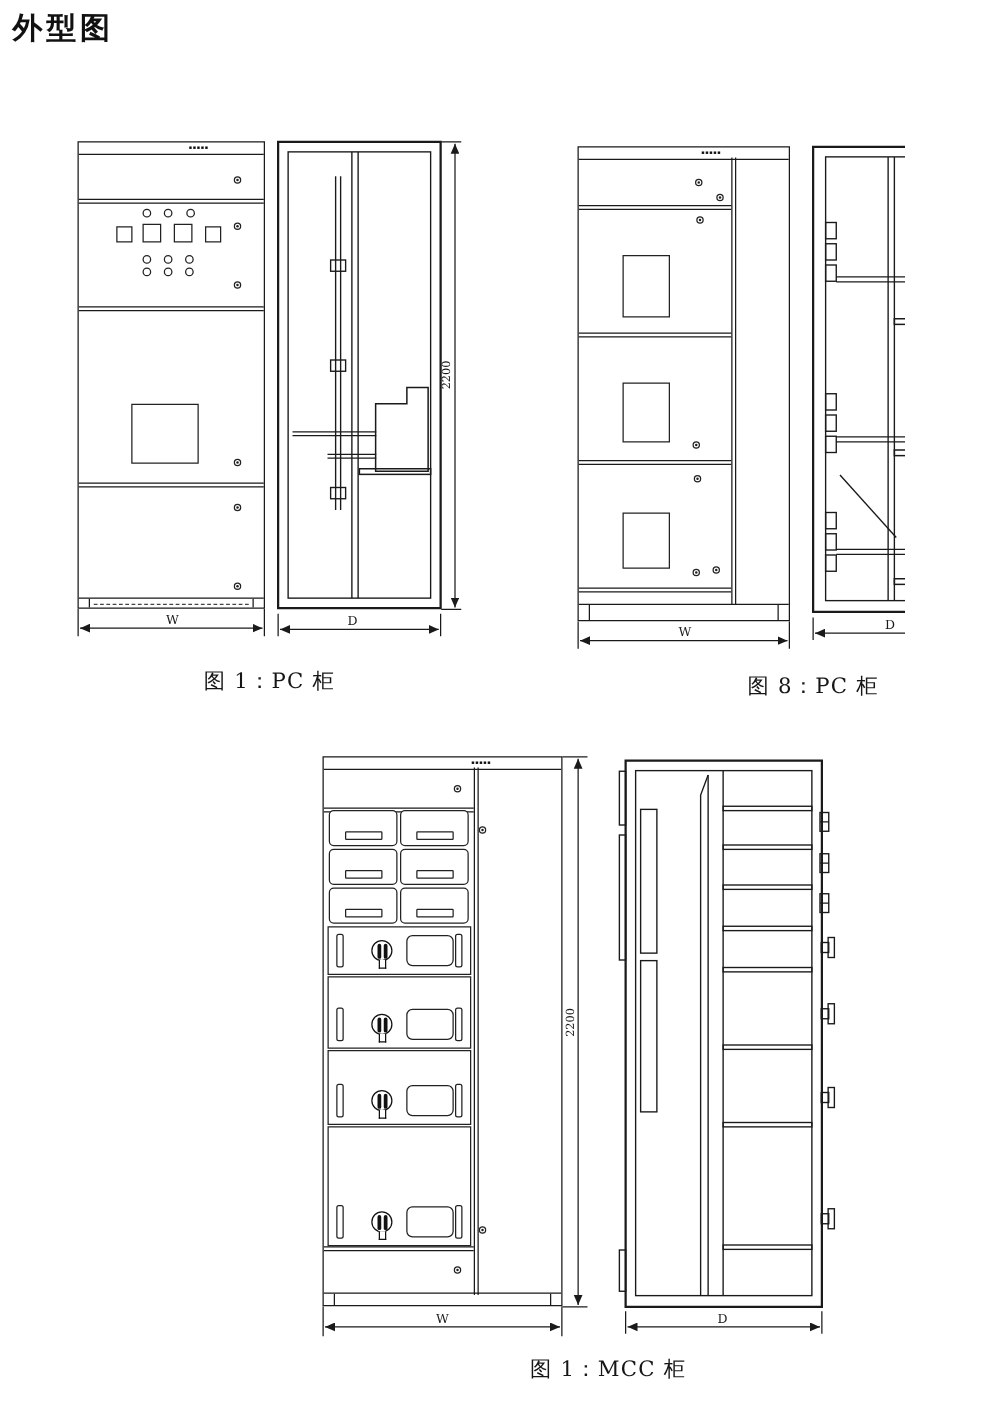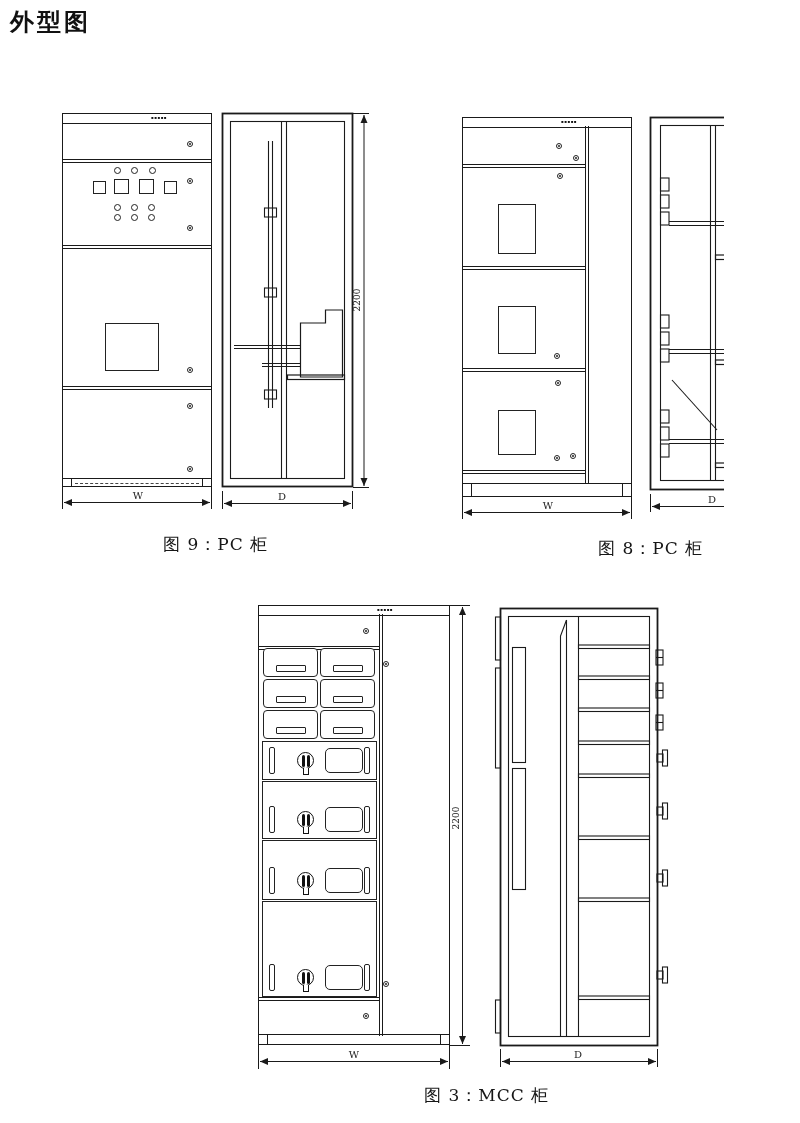--- a/index.html
+++ b/index.html
@@ -128,21 +128,21 @@
       <text class="dimtext-v" x="140" y="192" text-anchor="middle" transform="rotate(-90 140 192)">2200</text>
     </g>
     <g stroke="#1a1a1a" stroke-width="1">
       <line x1="2.5" y1="383" x2="2.5" y2="401"></line>
       <line x1="132.5" y1="383" x2="132.5" y2="401"></line>
       <line x1="4" y1="395.5" x2="131" y2="395.5" marker-start="url(#ahS)" marker-end="url(#ahE)"></line>
       <text class="dimtext" x="62" y="392" text-anchor="middle">D</text>
     </g>
   </svg>
 
-  <div class="caption" style="left:163px;top:533px;">图 9：PC 柜</div>
+  <div class="caption" style="left:163px;top:533px;">图 1：PC 柜</div>
 
   <div class="panelbox" style="left:462px;top:117px;width:170px;height:380px;">
     <div class="nameplate">
       <span class="nptext" style="left:98px;">▪▪▪▪▪</span>
     </div>
     <div class="vdiv" style="left:122px;top:8px;height:358px;"></div>
     <div class="hdiv" style="left:0;width:122px;top:46px;"></div>
     <div class="hdiv" style="left:0;width:122px;top:148px;"></div>
     <div class="hdiv" style="left:0;width:122px;top:250px;"></div>
     <div class="hdiv" style="left:0;width:122px;top:352px;"></div>
@@ -369,15 +369,15 @@
       <rect x="176.5" y="367" width="5" height="16"></rect>
     </g>
     <g stroke="#1a1a1a" stroke-width="1">
       <line x1="14.5" y1="449" x2="14.5" y2="467"></line>
       <line x1="171.5" y1="449" x2="171.5" y2="467"></line>
       <line x1="16" y1="461.5" x2="170" y2="461.5" marker-start="url(#ahS)" marker-end="url(#ahE)"></line>
       <text class="dimtext" x="92" y="458" text-anchor="middle">D</text>
     </g>
   </svg>
 
-  <div class="caption" style="left:424px;top:1084px;">图 3：MCC 柜</div>
+  <div class="caption" style="left:424px;top:1084px;">图 1：MCC 柜</div>
 
 </div>
 
 </body></html>

